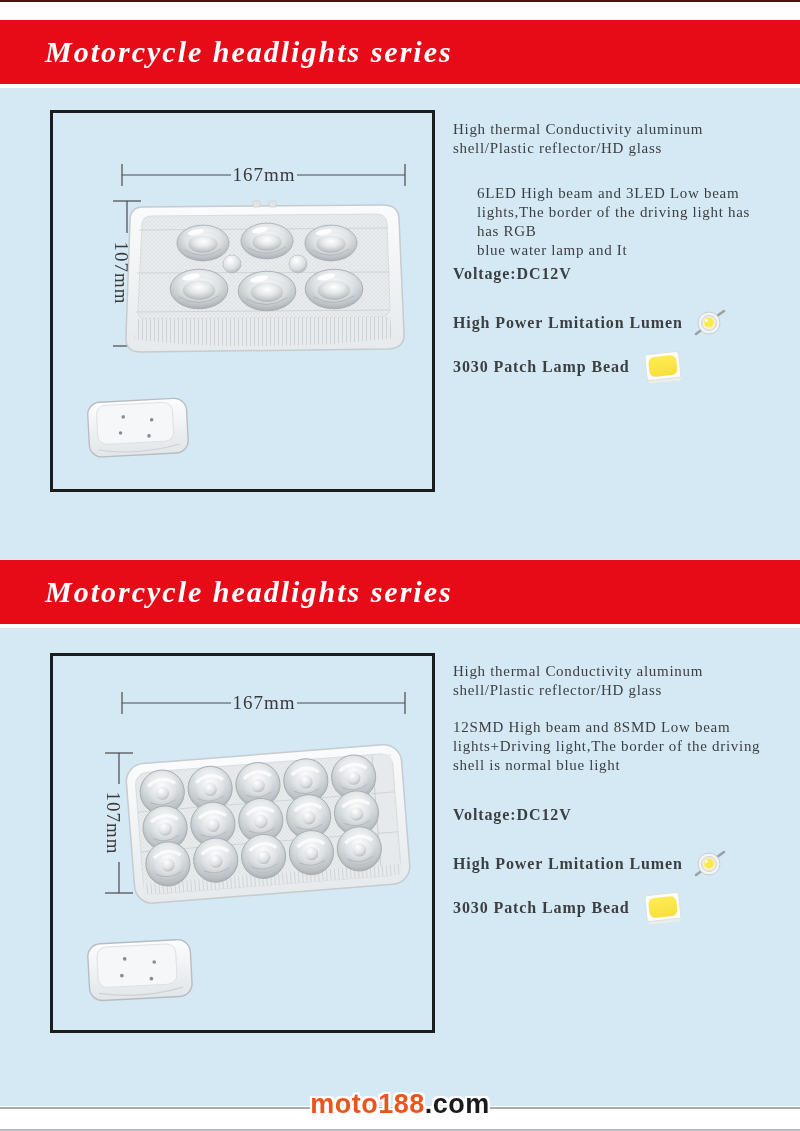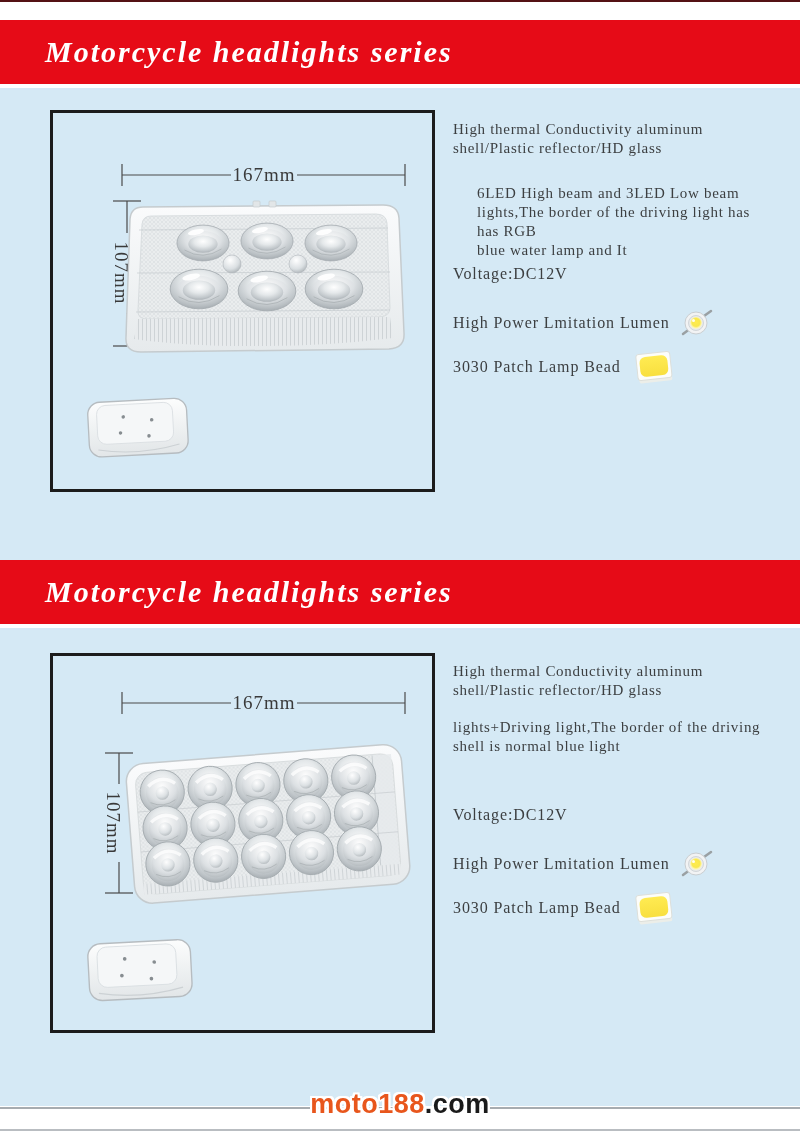--- a/index.html
+++ b/index.html
@@ -23,21 +23,21 @@
   .blue2{top:628px;height:478px;}
   .photobox{
     width:385px;height:382px;border:3px solid #1c1c1c;box-sizing:border-box;
     left:50px;
     padding-left:24px;
   }
   .photobox1{top:110px;}
   .photobox2{top:653px;height:380px;}
   .speccol{left:453px;width:332px;color:#3c3f41;}
   .para{font-size:15px;line-height:19px;letter-spacing:0.7px;}
-  .specline{font-size:16px;letter-spacing:0.9px;display:flex;align-items:center;}
+  .specline{font-size:16px;letter-spacing:0.9px;display:flex;align-items:center;font-weight:bold;}
   .specline .ic{margin-left:8px;display:inline-flex;}
   .footer-line{left:0;top:1107px;width:800px;height:2px;background:#a7acb0;}
   .footer-text{
     left:0;top:1089px;width:800px;text-align:center;
     font-family:"Liberation Sans", sans-serif;font-weight:bold;font-size:27px;
     letter-spacing:0.5px;
     text-shadow:-2px 0 0 #fff,2px 0 0 #fff,0 -2px 0 #fff,0 2px 0 #fff,
                 -2px -2px 0 #fff,2px 2px 0 #fff,-2px 2px 0 #fff,2px -2px 0 #fff;
   }
   .brand{color:#e8561c;}
@@ -270,20 +270,21 @@
       </g>
       <use href="#housing" x="8" y="278" width="110" height="74"></use>
     </svg>
   </div>
 
   <div class="abs speccol" style="top:662px;">
     <div class="para">High thermal Conductivity aluminum</div>
     <div class="para">shell/Plastic reflector/HD glass</div>
   </div>
   <div class="abs speccol" style="top:718px;">
+    <div class="para">12SMD High beam and 8SMD Low beam</div>
     <div class="para">lights+Driving light,The border of the driving</div>
     <div class="para">shell is normal blue light</div>
   </div>
   <div class="abs speccol specline" style="top:806px;">
     <span>Voltage:DC12V</span>
   </div>
   <div class="abs speccol specline" style="top:846px;">
     <span>High Power Lmitation Lumen</span>
     <span class="ic">
       <svg width="36" height="36" viewBox="0 0 36 36">

